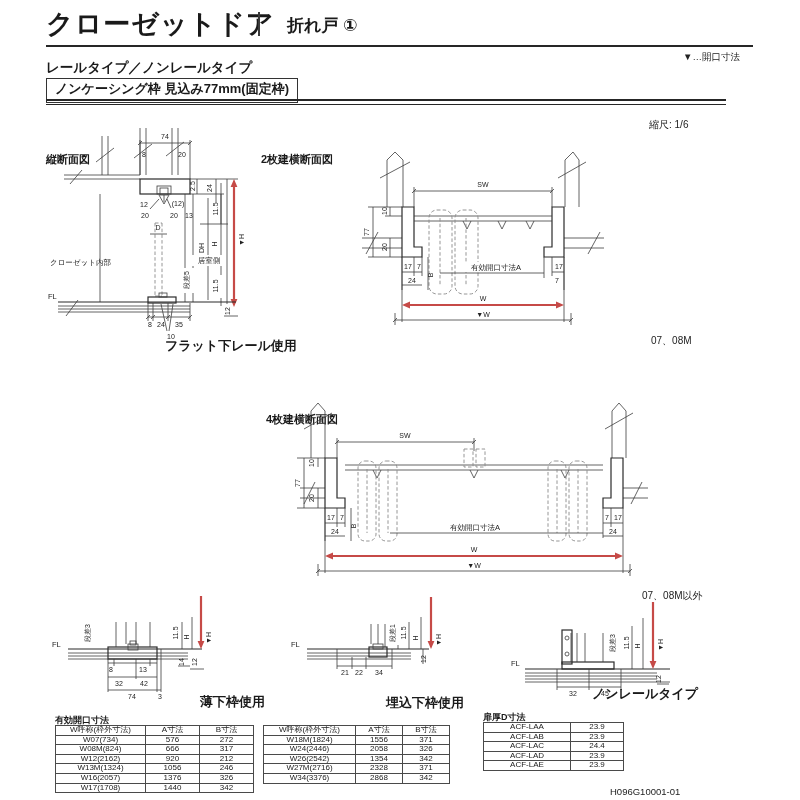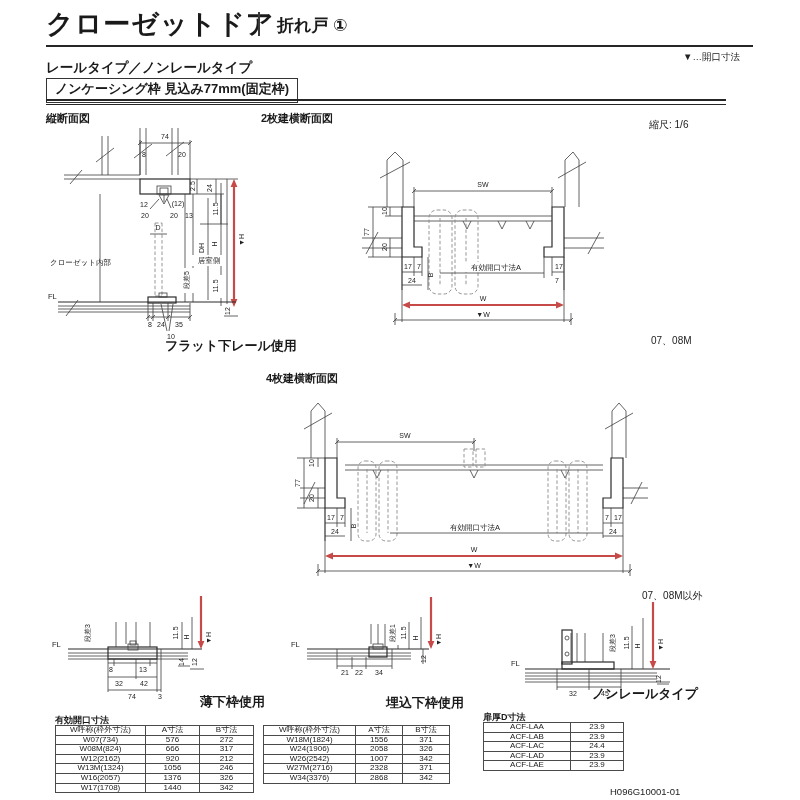--- a/index.html
+++ b/index.html
@@ -7,21 +7,21 @@
        font-family:"Liberation Sans","DejaVu Sans",sans-serif;overflow:hidden;}
   .abs{position:absolute;}
   .title{font-size:27px;font-weight:900;letter-spacing:1px;}
   .subtitle{font-size:17px;font-weight:700;}
   .vsep{width:2px;height:24px;background:#3a3a3a;}
   .note{font-size:9.5px;color:#222;}
   .rule{background:#262626;}
   .rule-double{border-top:2px solid #262626;border-bottom:1px solid #262626;height:3px;}
   .type-heading{font-size:13.5px;font-weight:700;}
   .spec-box{display:inline-block;border:1.5px solid #333;font-size:13px;font-weight:700;padding:1px 8px 4px 8px;}
-  .sec-label{font-size:11px;font-weight:700;}
+  .sec-label{font-size:11px;font-weight:700;margin-top:41px;}
   .small-note{font-size:10px;color:#222;margin-left:16px;}
   .caption{font-size:13px;font-weight:700;}
   .tbl-title{font-size:9px;font-weight:700;text-align:right;}
   .doc-num{font-size:9.5px;color:#222;}
   table{border-collapse:collapse;table-layout:fixed;}
   .spec-table td{border:1px solid #4a4a4a;font-size:8px;text-align:center;padding:0 1px;height:8.6px;line-height:8.6px;overflow:hidden;white-space:nowrap;}
   svg{overflow:visible;}
   .dim{font-size:7px;fill:#222;font-family:inherit;}
   .dimjp{font-size:7.5px;fill:#1a1a1a;font-family:inherit;}
   .thin{stroke:#3c3c3c;stroke-width:0.8;fill:none;}
@@ -29,21 +29,21 @@
   .dash{stroke:#8a8a8a;stroke-width:0.9;fill:none;stroke-dasharray:3.5 2.2;}
   .red{stroke:#c64a47;stroke-width:2.2;fill:none;}
   .redfill{fill:#c64a47;stroke:none;}
   .wbg{fill:#ffffff;stroke:none;}
 </style>
 </head>
 <body>
 
 <div class="abs title" style="left:46px;top:6px;">クローゼットドア</div>
 <div class="abs vsep" style="left:258px;top:12px;"></div>
-<div class="abs subtitle" style="left:277px;top:14px;">折れ戸 ①</div>
+<div class="abs subtitle" style="left:287px;top:14px;">折れ戸 ①</div>
 <div class="abs rule" style="left:46px;top:45px;width:707px;height:2px;"></div>
 <div class="abs note" style="left:683px;top:51px;">▼…開口寸法</div>
 <div class="abs type-heading" style="left:46px;top:59px;">レールタイプ／ノンレールタイプ</div>
 <div class="abs spec-box" style="left:46px;top:78px;">ノンケーシング枠 見込み77mm(固定枠)</div>
 <div class="abs rule-double" style="left:46px;top:99px;width:680px;"></div>
 
 <div class="abs sec-label" style="left:46px;top:111px;">縦断面図</div>
 <div class="abs sec-label" style="left:261px;top:111px;">2枚建横断面図</div>
 <div class="abs small-note" style="left:633px;top:118px;">縮尺: 1/6</div>
 <div class="abs small-note" style="left:635px;top:334px;">07、08M</div>
@@ -581,27 +581,27 @@
     <td>W呼称(枠外寸法)</td>
     <td>A寸法</td>
     <td>B寸法</td>
   </tr>
   <tr>
     <td>W18M(1824)</td>
     <td>1556</td>
     <td>371</td>
   </tr>
   <tr>
-    <td>W24(1906)</td>
+    <td>W24(2446)</td>
     <td>2058</td>
     <td>326</td>
   </tr>
   <tr>
     <td>W26(2542)</td>
-    <td>1007</td>
+    <td>1354</td>
     <td>342</td>
   </tr>
   <tr>
     <td>W27M(2716)</td>
     <td>2328</td>
     <td>371</td>
   </tr>
   <tr>
     <td>W34(3376)</td>
     <td>2868</td>

